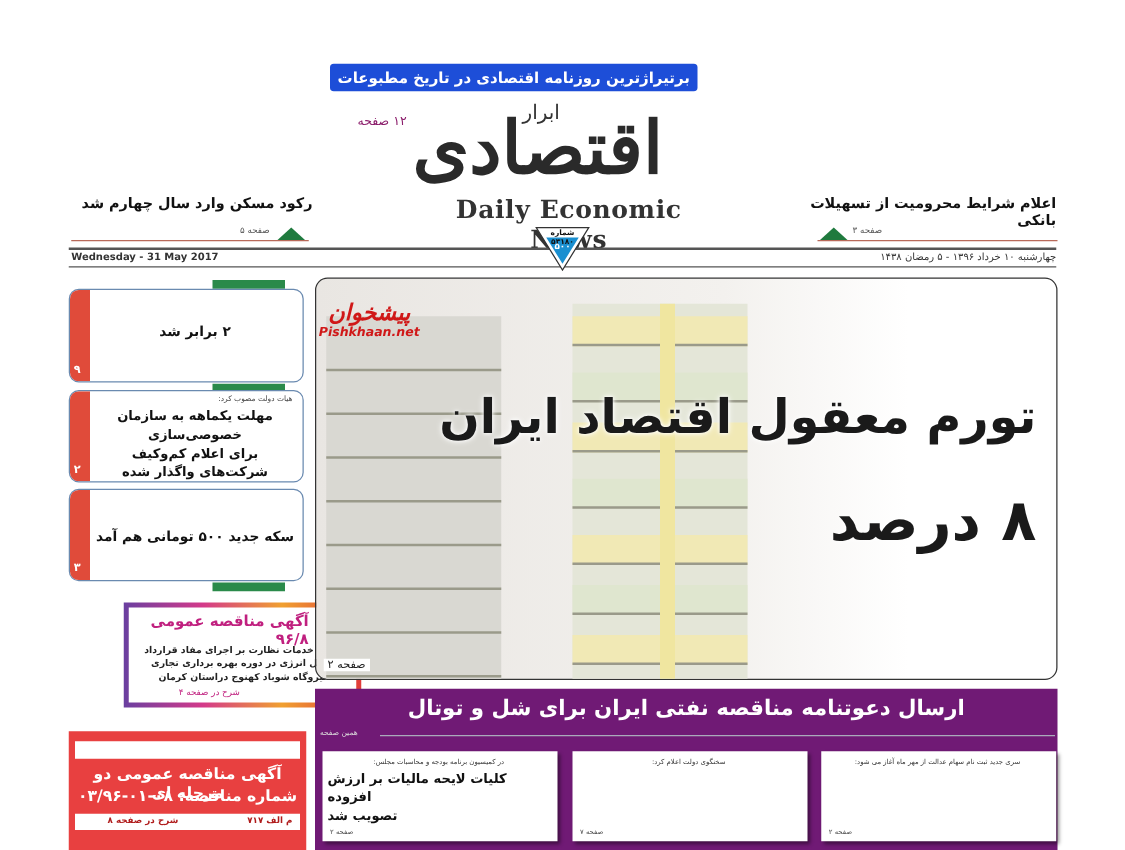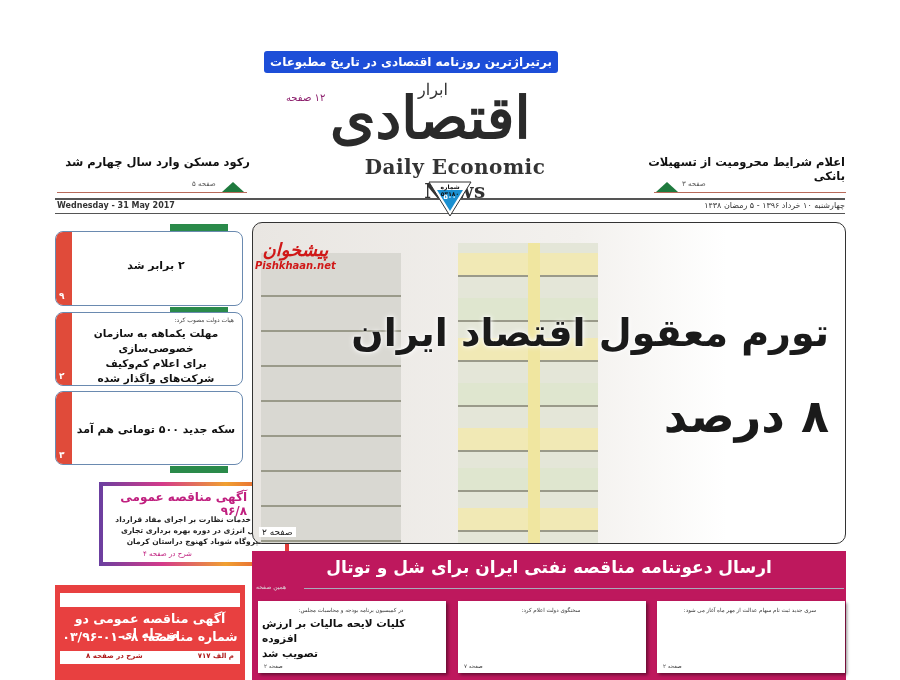--- a/index.html
+++ b/index.html
@@ -80,21 +80,21 @@
   .hero-head1 { position: absolute; right: 16px; top: 88px; font-size: 38px; font-weight: bold; color: #1a1a1a;
     direction: rtl; text-shadow: 0 0 6px #fff, 0 0 3px #fff; }
   .hero-head2 { position: absolute; right: 16px; top: 166px; font-size: 46px; font-weight: bold; color: #1a1a1a;
     direction: rtl; text-shadow: 0 0 6px #fff; }
   .hero-page { position: absolute; left: 6px; bottom: 6px; background: #fff; font-size: 9px; padding: 0 3px; direction: rtl; color: #222; }
   .watermark { position: absolute; left: 2px; top: 16px; color: #d01818; font-style: italic; font-weight: bold; }
   .watermark .fa { font-size: 18px; direction: rtl; display: block; text-align: center; font-family: "DejaVu Serif", serif; }
   .watermark .en { font-size: 10px; display: block; }
 
   
-  .blue { position: absolute; left: 252px; top: 551px; width: 594px; height: 129px; background: #be185d; }
+  .blue { position: absolute; left: 252px; top: 551px; width: 594px; height: 129px; background: #701a75; }
   .blue-title { position: absolute; left: 0; right: 0; top: 6px; text-align: center; color: #fff; font-size: 17px; font-weight: bold; direction: rtl; }
   .blue-sub { position: absolute; left: 4px; top: 32px; color: #ddd; font-size: 6px; direction: rtl; }
   .blue-rule { position: absolute; left: 52px; right: 2px; top: 37px; height: 1px; background: #aab; }
   .card { position: absolute; top: 50px; height: 72px; background: #fff; box-shadow: 2px 2px 3px rgba(0,0,0,0.45); }
   .card .kicker { position: absolute; left: 4px; right: 6px; top: 6px; text-align: center; font-size: 5.5px; color: #333; direction: rtl; }
   .card .head { position: absolute; left: 4px; right: 4px; top: 15px; text-align: left; font-size: 10.5px; font-weight: bold; line-height: 15px; direction: rtl; color: #111; }
   .card .pg { position: absolute; left: 6px; bottom: 4px; font-size: 5.5px; color: #444; direction: rtl; }
 </style>
 </head>
 <body>

